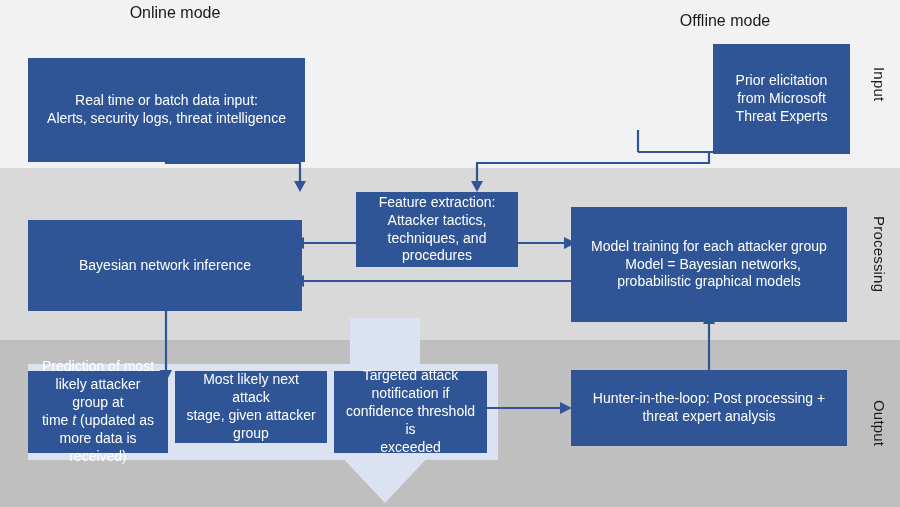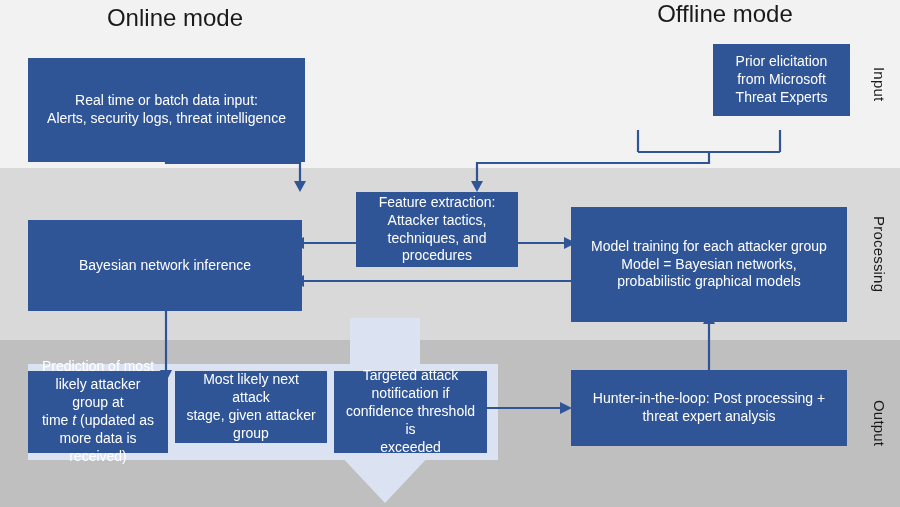--- a/index.html
+++ b/index.html
@@ -43,46 +43,47 @@
     white-space: nowrap;
   }
   .band-label-input      { top: 0;     height: 168px; }
   .band-label-processing { top: 168px; height: 172px; }
   .band-label-output     { top: 340px; height: 167px; }
 
   
   .mode-title {
     position: absolute;
     color: #1a1a1a;
-    font-size: 24px;
+    font-size: 16px;
     font-weight: 400;
     white-space: nowrap;
     text-align: center;
   }
   .mode-title-online  { left: 60px;  top: 4px;  width: 230px; }
-  .mode-title-offline { left: 600px; top: 0; width: 250px; }
+  .mode-title-offline { left: 600px; top: 12px; width: 250px; }
 
   
   .box {
     position: absolute;
     box-sizing: border-box;
     background: #2f5597;
     color: #ffffff;
     display: flex;
     align-items: center;
     justify-content: center;
     text-align: center;
     font-size: 14px;
     line-height: 1.28;
     padding: 4px 8px;
     white-space: pre-line;
   }
   .box.two-part {
     flex-direction: column;
     gap: 0;
+    text-align: right;
   }
   .box .line { display: block; }
 
   
   .output-halo {
     position: absolute;
     background: #dbe3f2;
   }
 
   
@@ -156,21 +157,21 @@
     <polygon points="560,402 560,414 572,408"></polygon>
 
     <path d="M709,378 L709,322"></path>
     <polygon points="703,324 715,324 709,312"></polygon>
   </svg>
 
   <div class="box" style="left:28px; top:58px; width:277px; height:104px;">Real time or batch data input:
 Alerts, security logs, threat intelligence</div>
 
 
-  <div class="box" style="left:713px; top:44px; width:137px; height:72px;">Prior elicitation
+  <div class="box" style="left:713px; top:44px; width:137px; height:110px;">Prior elicitation
 from Microsoft
 Threat Experts</div>
 
   <div class="box" style="left:356px; top:192px; width:162px; height:75px;">Feature extraction:
 Attacker tactics,
 techniques, and
 procedures</div>
 
   <div class="box" style="left:28px; top:220px; width:274px; height:91px;">Bayesian network inference</div>
 

